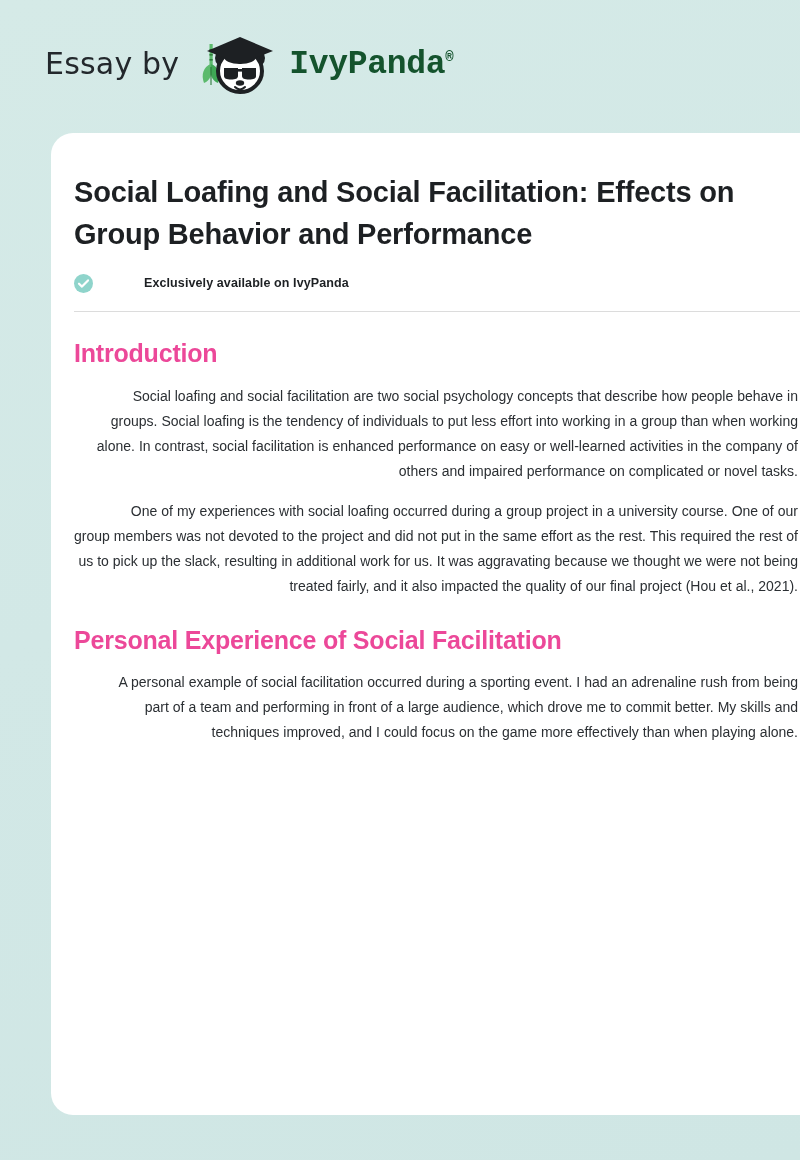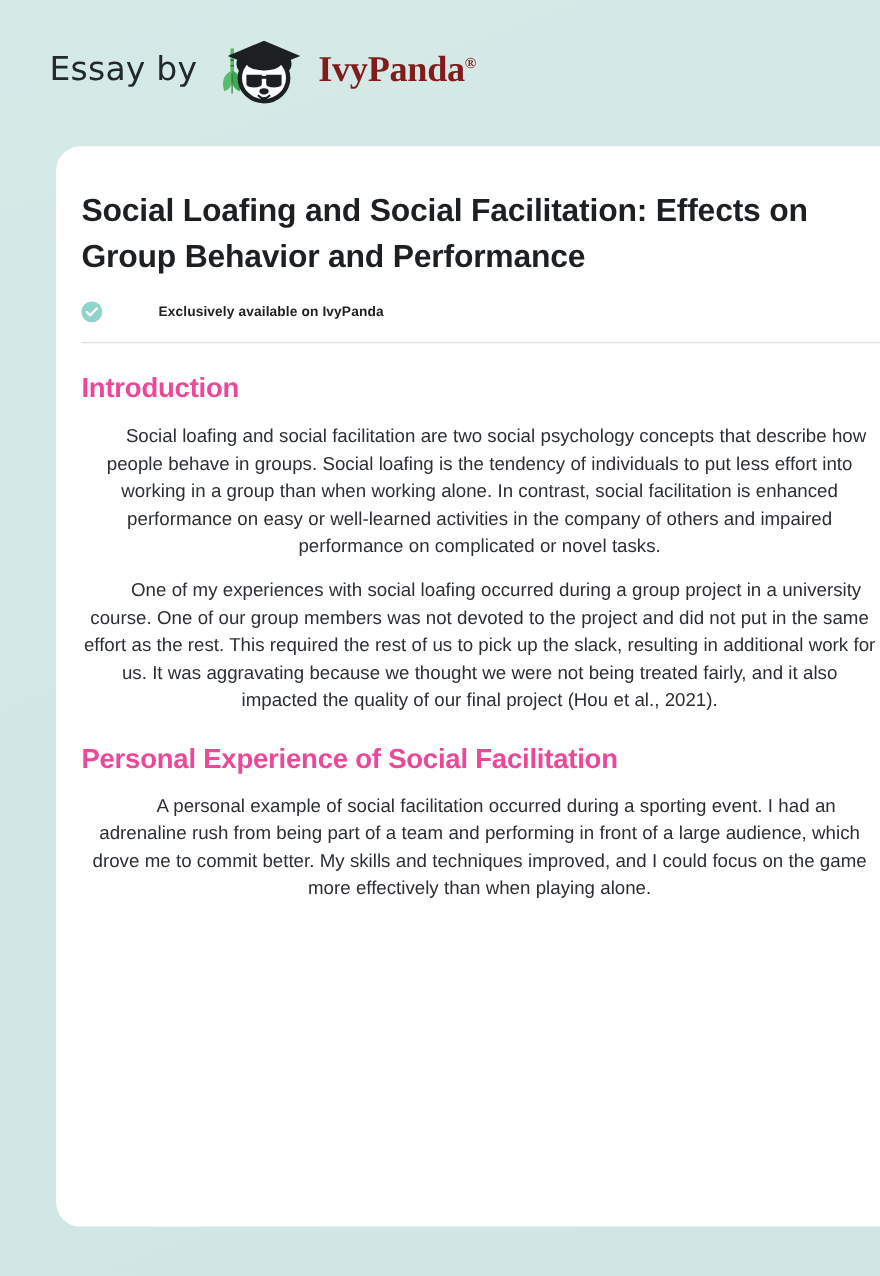--- a/index.html
+++ b/index.html
@@ -37,24 +37,24 @@
     white-space: nowrap;
   }
   .brand-logo-mark {
     width: 92px;
     height: 66px;
     display: block;
     margin-right: 4px;
     flex: none;
   }
   .brand-wordmark {
-    font-family: Liberation Serif, serif;
+    font-family: Liberation Mono, monospace;
     font-size: 33px;
     font-weight: 700;
-    color: #7f1d1d;
+    color: #14532d;
     line-height: 1;
     letter-spacing: -0.3px;
     white-space: nowrap;
     position: relative;
   }
   .brand-reg {
     font-size: 14px;
     vertical-align: super;
     font-weight: 700;
   }
@@ -124,27 +124,27 @@
     font-size: 25px;
     font-weight: 700;
     color: #ec4899;
     letter-spacing: -0.2px;
     line-height: 1.18;
     margin: 27px 0 0 0;
   }
 
   .body-paragraph {
     font-family: "Liberation Sans", sans-serif;
-    font-size: 17px;
+    font-size: 14px;
     font-weight: 400;
     line-height: 25px;
     color: #2b2f33;
     margin: 15px 12px 0 0;
     text-indent: 30px;
-    text-align: center;
+    text-align: right;
     word-spacing: 0.1px;
   }
 </style>
 </head>
 <body>
 
 <div class="brand-bar">
   <div class="brand-inner">
 
     <span class="brand-essay-by">Essay by</span>

